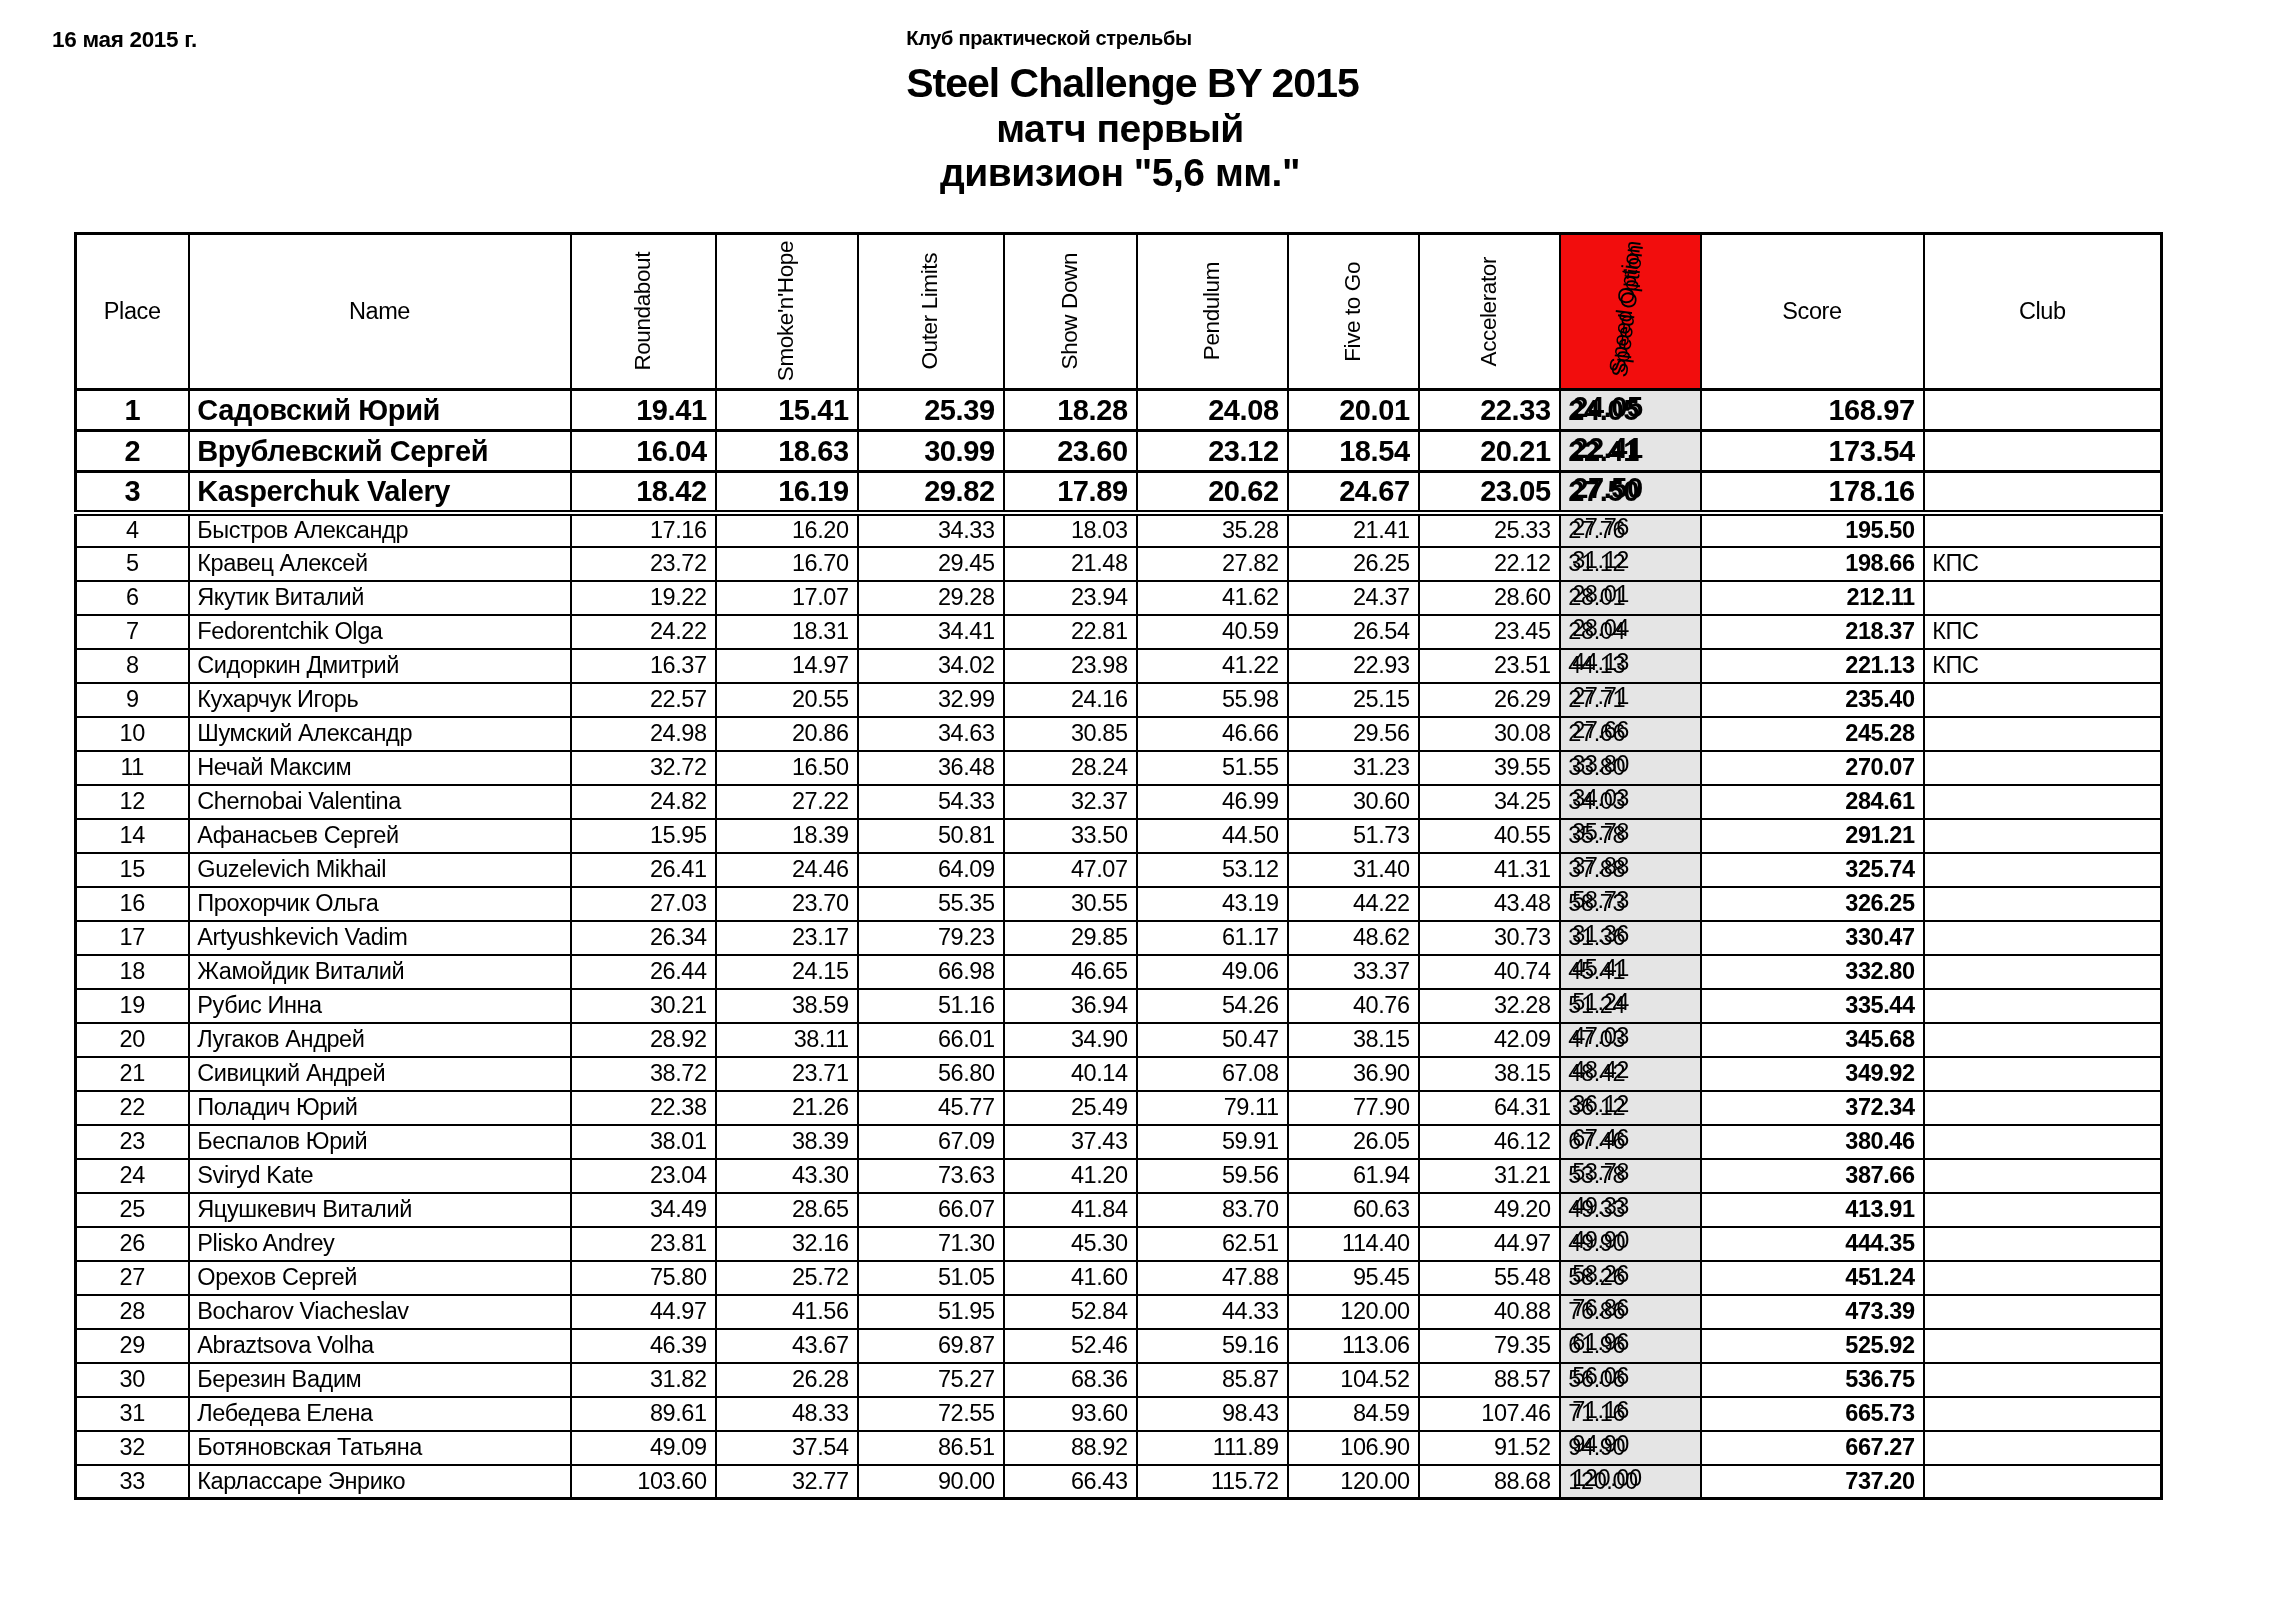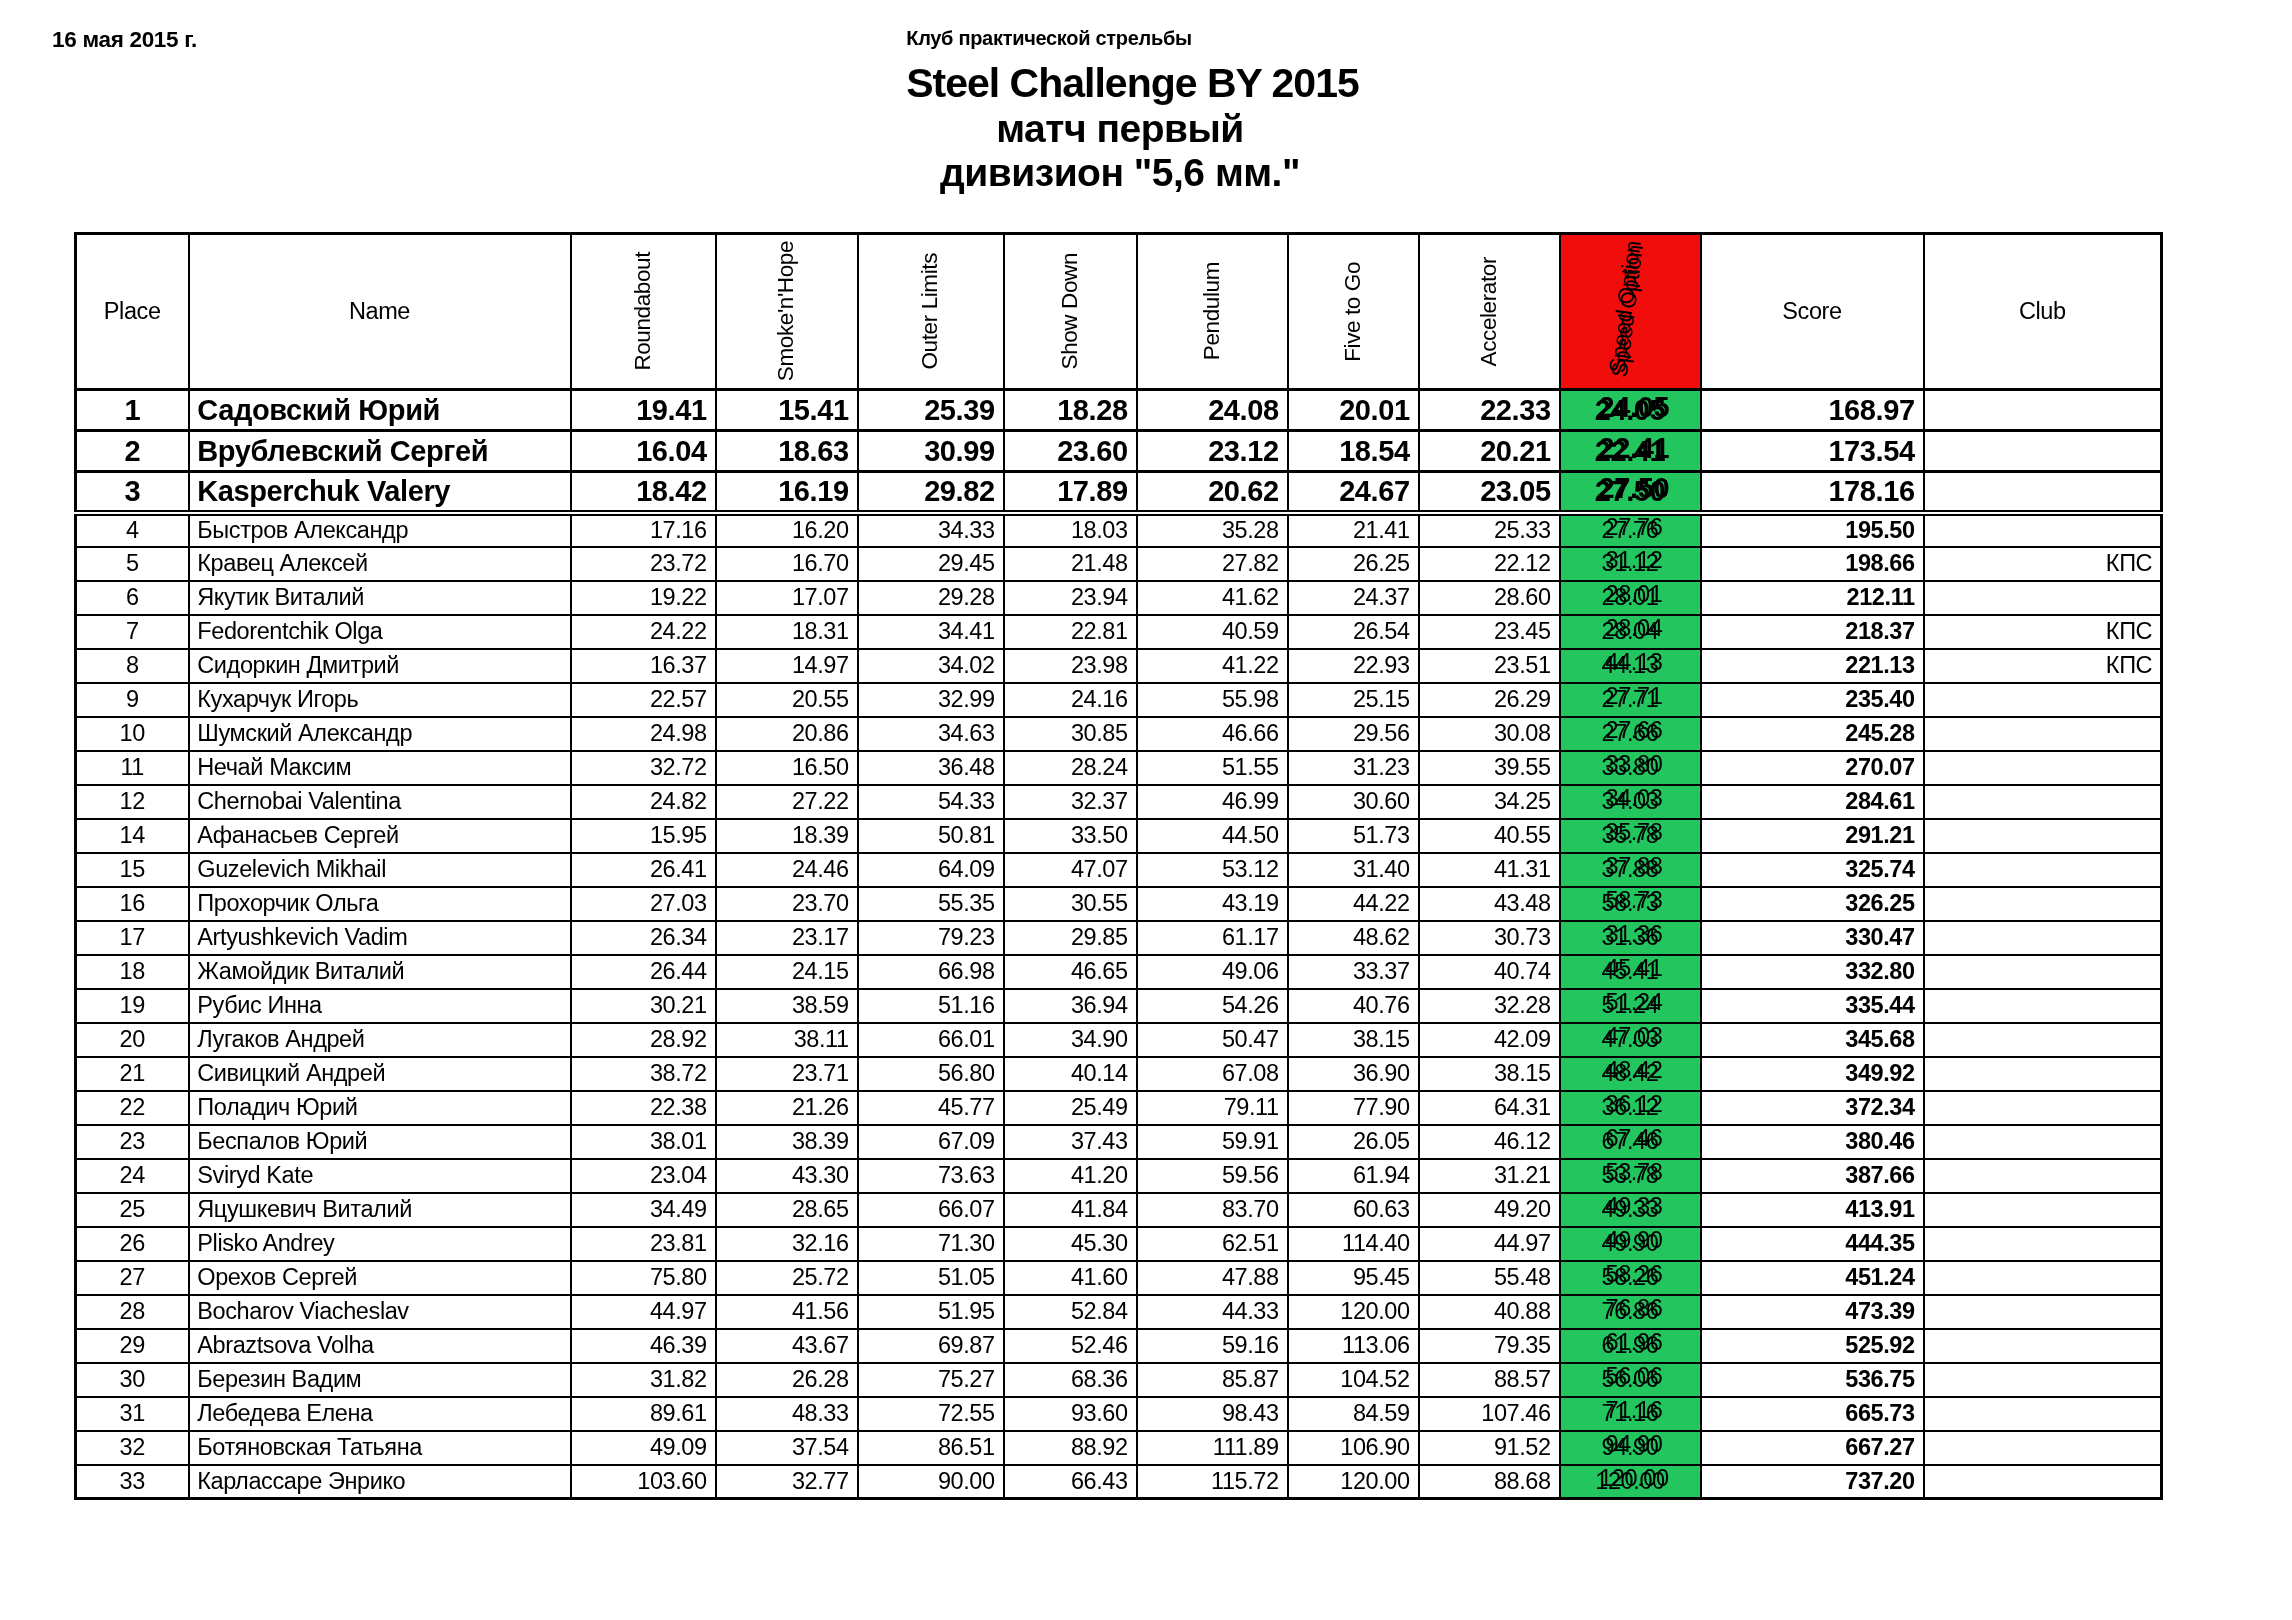--- a/index.html
+++ b/index.html
@@ -33,23 +33,23 @@
   .misprint{text-shadow:3.9px -2.9px 0 #000;}
 
   tbody tr{height:34px;}
   tbody tr.top3{height:41px;}
   tbody tr.top3 td{border-top:3.9px solid #000;border-bottom:3.9px solid #000;font-weight:bold;font-size:29px;}
   tbody tr.sep td{border-bottom:6.9px double #000;}
 
   td.c-place{text-align:center;}
   td.c-name{text-align:left;}
   td.c-num{text-align:right;}
-  td.c-red{background:#22c55e;text-align:center;text-shadow:3.9px -2.9px 0 #000;}
+  td.c-red{background:#e5e5e5;text-align:left;text-shadow:3.9px -2.9px 0 #000;}
   td.c-score{text-align:right;font-weight:bold;padding-right:13.7px;margin-left:24px;}
-  td.c-club{text-align:right;}
+  td.c-club{text-align:left;}
 
   col.w-place{width:113px;} col.w-name{width:382px;}
   col.w-s0{width:145px;} col.w-s1{width:142px;} col.w-s2{width:146px;}
   col.w-s3{width:133px;} col.w-s4{width:151px;} col.w-s5{width:131px;}
   col.w-s6{width:141px;} col.w-s7{width:141px;}
   col.w-score{width:223px;} col.w-club{width:238px;}
 </style>
 </head>
 <body>
 

